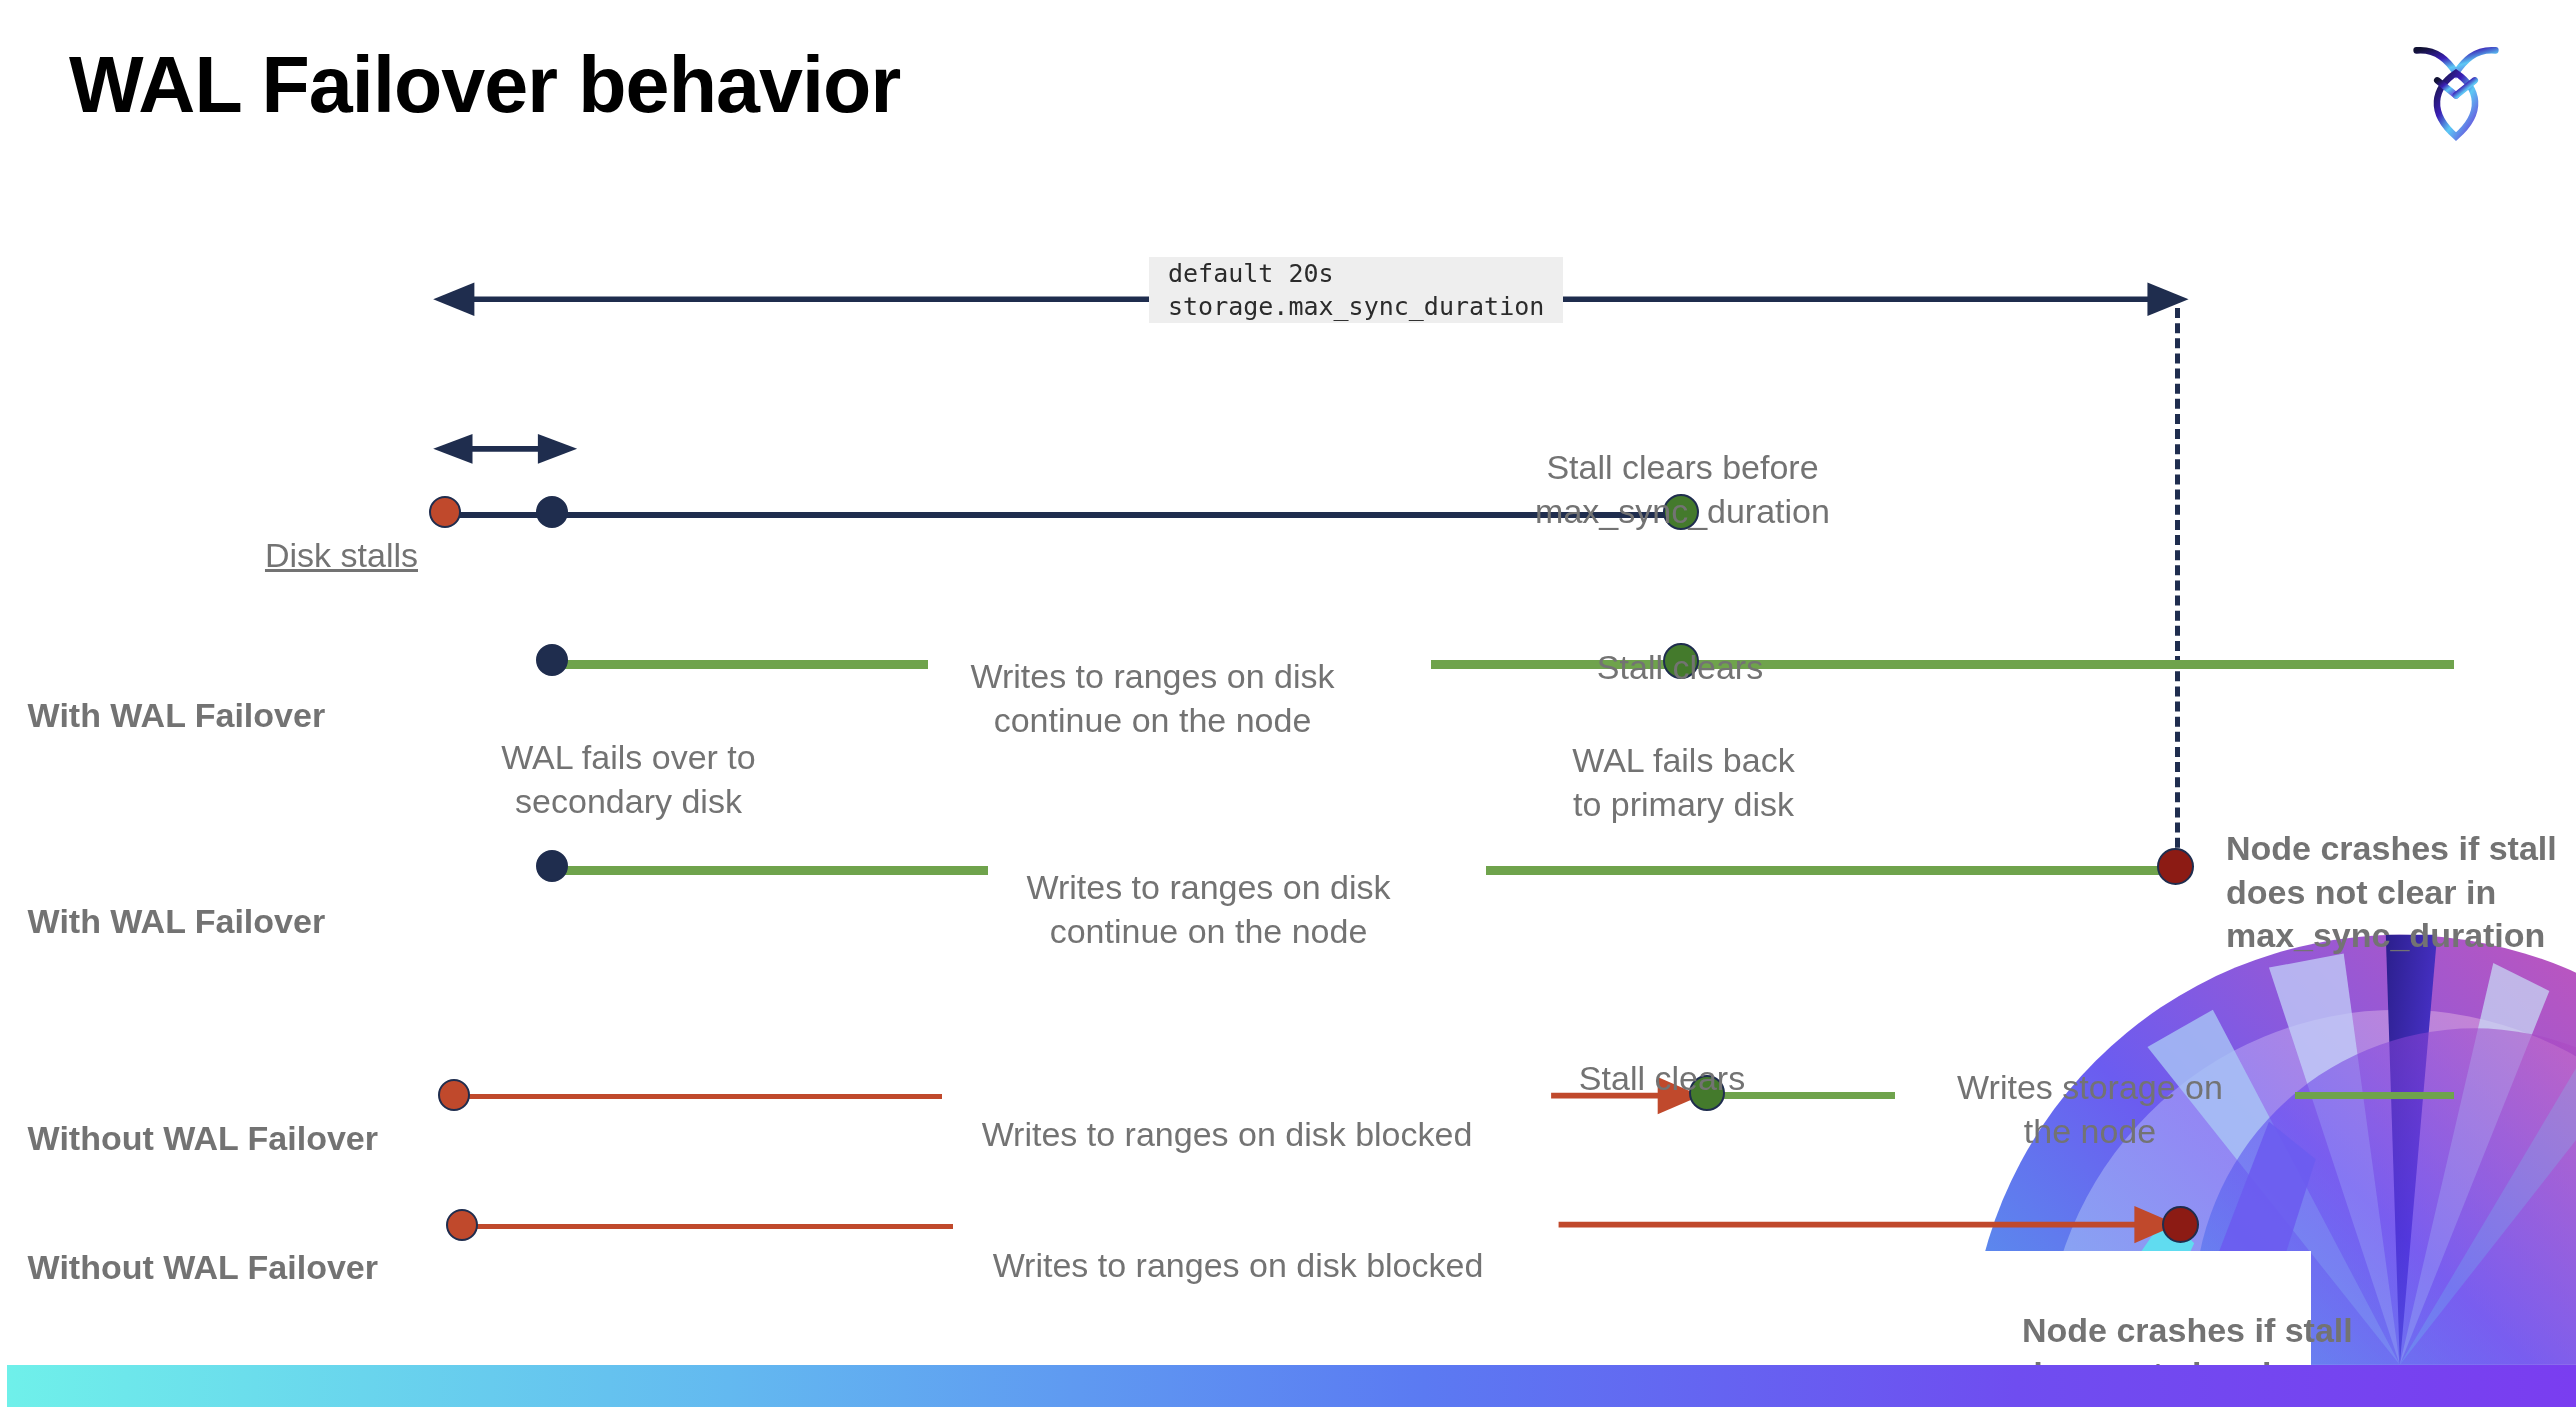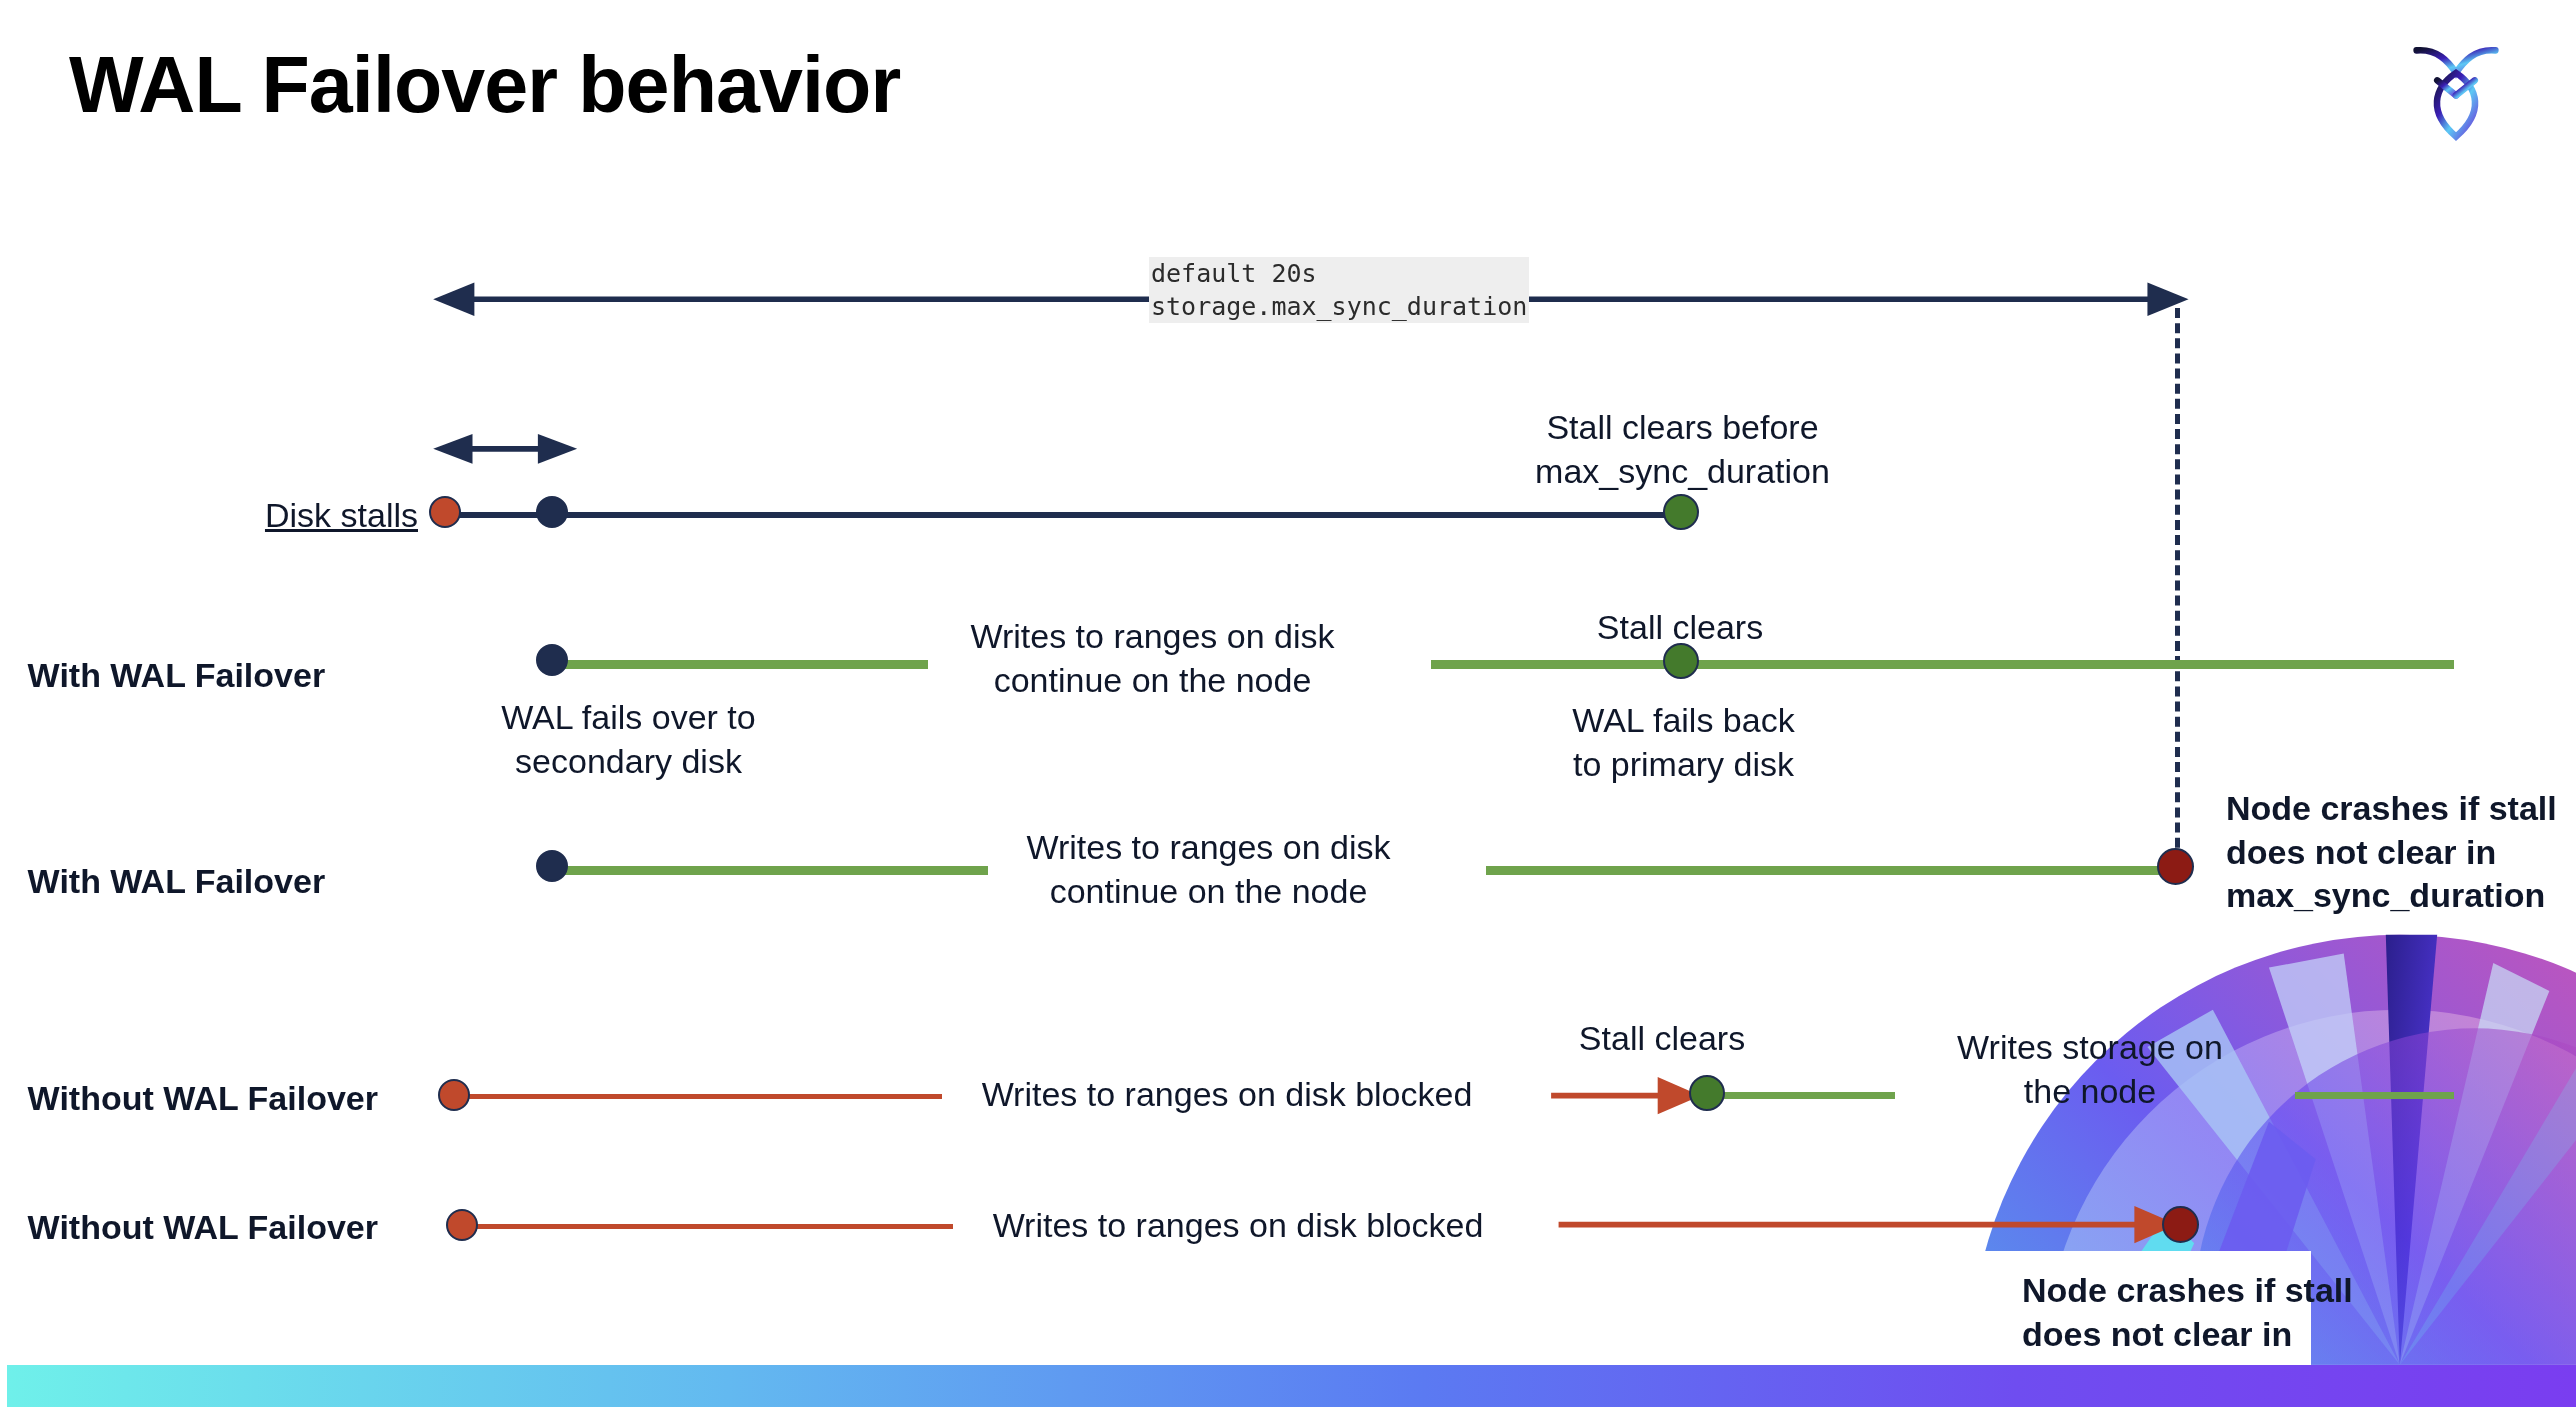--- a/index.html
+++ b/index.html
@@ -24,29 +24,30 @@
   .logo{position:absolute;left:2389px;top:26px;width:120px;height:120px;}
 
   
   .code{
     position:absolute;
     font-family:"DejaVu Sans Mono", monospace;
     font-size:25px;color:#2b2b2b;
     background:#eeeeee;
     line-height:1.32;
     white-space:nowrap;
-    padding:0 2px;
+    padding:0 19px;
   }
   .code .l{display:block;background:#eeeeee;width:max-content;}
 
   
   .lbl{
-    position:absolute;color:#0f172a;
+    position:absolute;color:#737373;
     font-size:34px;line-height:1.28;
     white-space:pre-line;
+    margin-top:40px;
   }
   .lbl.c{text-align:center;}
   .lbl.l{text-align:left;font-weight:bold;}
   .lbl.r{text-align:right;text-decoration:underline;}
   .lbl.narrow{font-stretch:condensed;}
 
   
   .seg{position:absolute;height:0;}
   .seg.navy{border-top:6.5px solid #1f2d4e;}
   .seg.green{border-top:9.3px solid #6fa34c;}

